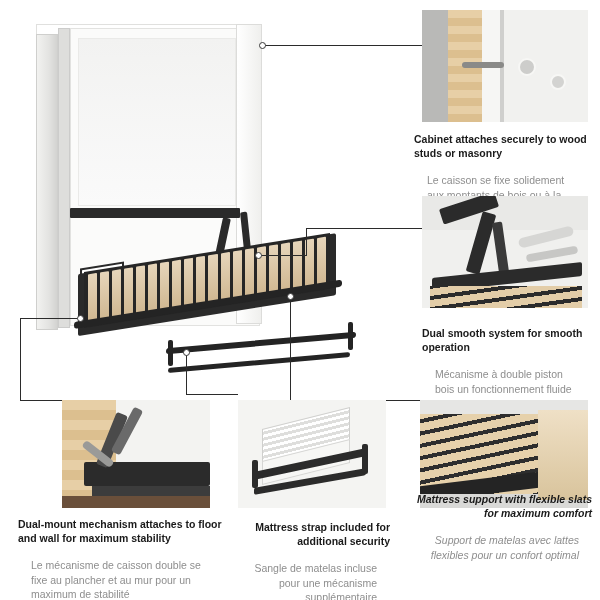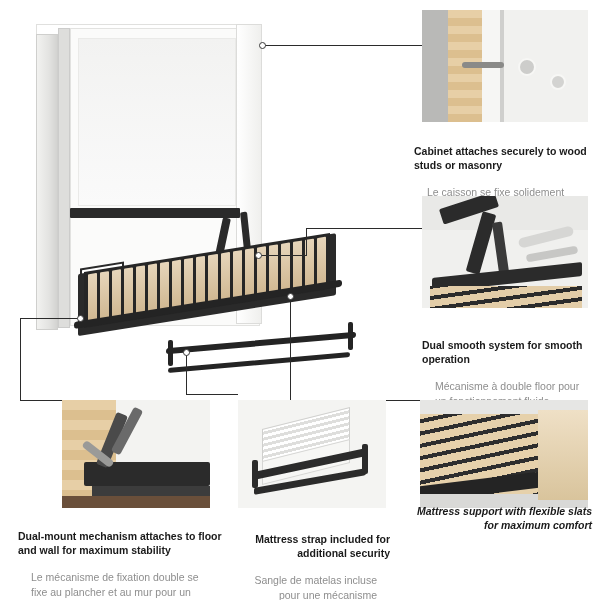--- a/index.html
+++ b/index.html
@@ -22,21 +22,21 @@
   
   .callout {
     position: absolute;
     box-sizing: border-box;
   }
   .callout .title {
     font-size: 10.5px;
     font-weight: bold;
     color: #1a1a1a;
     line-height: 1.35;
-    margin: 16px 0 2px 0;
+    margin: 4px 0 2px 0;
   }
   .callout .sub {
     font-size: 10.5px;
     font-weight: normal;
     color: #8e8e8e;
     line-height: 1.35;
     margin: 13px;
   }
   .c-center { text-align: right; }
 
@@ -355,38 +355,38 @@
     <div style="position:absolute; left:52px; top:16px; width:14px; height:62px; background:#2b2b2b; transform:rotate(16deg); border-radius:2px;"></div>
     <div style="position:absolute; left:74px; top:26px; width:10px; height:58px; background:#3a3a3a; transform:rotate(-8deg); border-radius:2px;"></div>
     <div style="position:absolute; left:10px; top:74px; width:150px; height:14px; background:#2b2b2b; transform:skewY(-6deg); border-radius:2px;"></div>
     <div style="position:absolute; left:8px; top:90px; width:152px; height:22px;
                 background:repeating-linear-gradient(-8deg,#e3cda8 0,#e3cda8 7px,#2b2b2b 7px,#2b2b2b 11px);"></div>
     <div style="position:absolute; left:96px; top:36px; width:56px; height:10px; background:#d6d6d4; transform:rotate(-14deg); border-radius:5px;"></div>
     <div style="position:absolute; left:104px; top:54px; width:52px; height:8px; background:#c7c7c5; transform:rotate(-10deg); border-radius:4px;"></div>
   </div>
   <div class="callout" style="left:422px; top:322px; width:174px;">
     <p class="title">Dual smooth system for smooth operation</p>
-    <p class="sub">Mécanisme à double floor pour un fonctionnement fluide</p>
+    <p class="sub">Mécanisme à double piston bois un fonctionnement fluide</p>
   </div>
 
   <div class="photo" style="left:62px; top:400px; width:148px; height:108px;">
     <div class="ph-bg" style="background:#eceae6;"></div>
     <div style="position:absolute; left:0; top:0; width:54px; height:108px;
                 background:repeating-linear-gradient(180deg,#e7cfa6 0,#e7cfa6 10px,#dcbf8f 10px,#dcbf8f 20px);"></div>
     <div style="position:absolute; left:54px; top:0; width:94px; height:108px; background:#f3f3f1;"></div>
     <div style="position:absolute; left:22px; top:62px; width:126px; height:24px; background:#2b2b2b; border-radius:2px;"></div>
     <div style="position:absolute; left:30px; top:86px; width:118px; height:10px; background:#3c3c3c;"></div>
     <div style="position:absolute; left:44px; top:12px; width:12px; height:56px; background:#4a4a4a; transform:rotate(22deg); border-radius:3px;"></div>
     <div style="position:absolute; left:60px; top:6px; width:10px; height:50px; background:#6a6a6a; transform:rotate(28deg); border-radius:3px;"></div>
     <div style="position:absolute; left:18px; top:50px; width:36px; height:8px; background:#9a9a98; transform:rotate(38deg); border-radius:4px;"></div>
     <div style="position:absolute; left:0; top:96px; width:148px; height:12px; background:#6a4f3a;"></div>
   </div>
   <div class="callout" style="left:18px; top:513px; width:204px;">
     <p class="title">Dual-mount mechanism attaches to floor and wall for maximum stability</p>
-    <p class="sub">Le mécanisme de fixation double se fixe au plancher et au mur pour un maximum de stabilité</p>
+    <p class="sub">Le mécanisme de caisson double se fixe au plancher et au mur pour un maximum de stabilité</p>
   </div>
 
   <div class="photo" style="left:238px; top:400px; width:148px; height:108px;">
     <div class="ph-bg" style="background:#f4f4f2;"></div>
     <div style="position:absolute; left:24px; top:18px; width:86px; height:38px;
                 background:repeating-linear-gradient(0deg,#ffffff 0,#ffffff 3px,#dededc 3px,#dededc 6px);
                 transform:skewY(-14deg); border:1px solid #cfcfcd;"></div>
     <div style="position:absolute; left:24px; top:50px; width:86px; height:22px; background:#f7f7f5;
                 transform:skewY(-14deg); border:1px solid #d6d6d4;"></div>
     <div style="position:absolute; left:16px; top:60px; width:112px; height:8px; background:#2b2b2b; transform:skewY(-12deg); border-radius:2px;"></div>
@@ -404,15 +404,16 @@
     <div style="position:absolute; left:0; top:0; width:168px; height:30px; background:#e6e6e4;"></div>
     <div style="position:absolute; left:0; top:14px; width:168px; height:80px;
                 background:repeating-linear-gradient(-12deg,#e6d1ab 0,#e6d1ab 8px,#2e2e2e 8px,#2e2e2e 12px);"></div>
     <div style="position:absolute; left:0; top:76px; width:168px; height:16px; background:#242424; transform:skewY(-7deg);"></div>
     <div style="position:absolute; left:0; top:94px; width:168px; height:14px; background:#d9d9d7;"></div>
     <div style="position:absolute; left:118px; top:10px; width:50px; height:90px;
                 background:linear-gradient(180deg,#efe0c6,#d9c49c);"></div>
   </div>
   <div class="callout c-center" style="left:410px; top:488px; width:182px;font-style:italic;">
     <p class="title">Mattress support with flexible slats for maximum comfort</p>
+    <p class="sub">Support de matelas avec lattes flexibles pour un confort optimal</p>
   </div>
 
 </div>
 
 </body></html>

